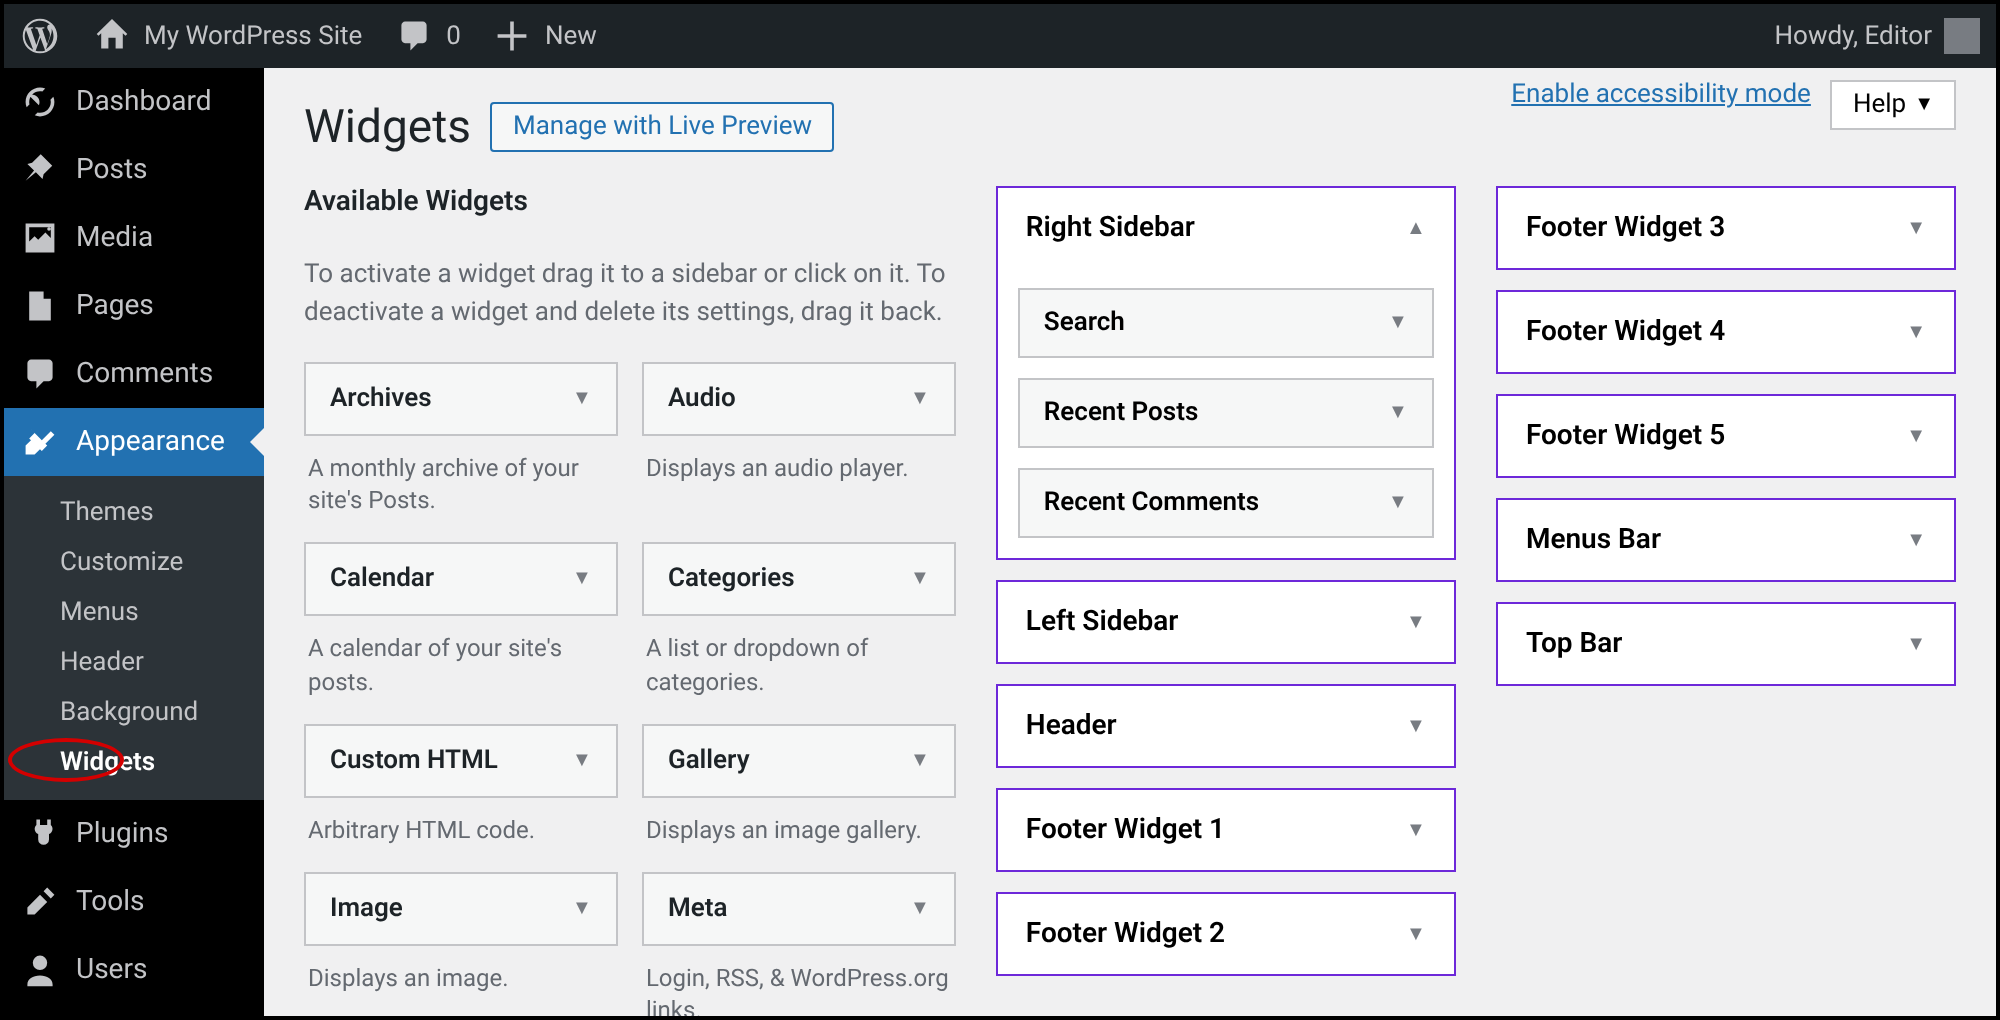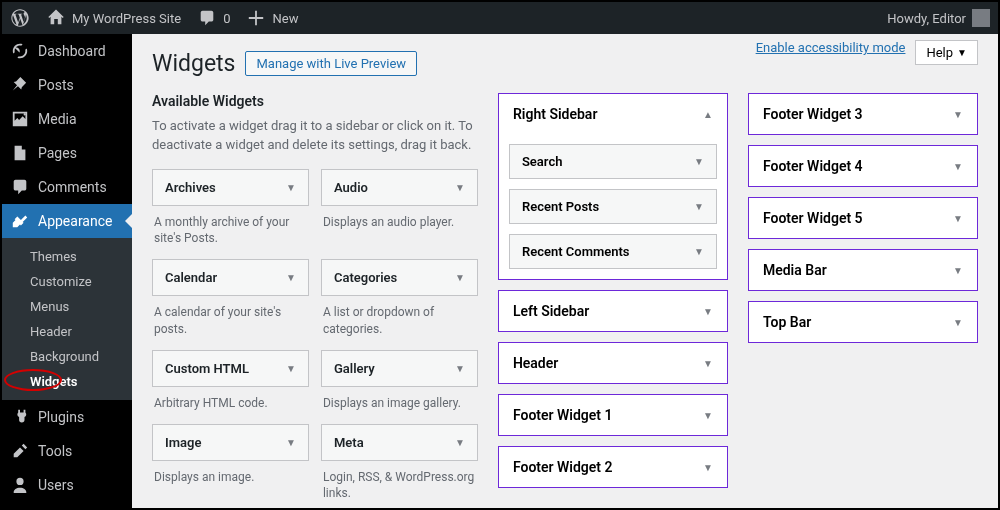--- a/index.html
+++ b/index.html
@@ -20,21 +20,21 @@
 .circle-ind{position:absolute;left:2px;top:0;width:58px;height:22px;border:2px solid #d40000;border-radius:50%;pointer-events:none}
 .content{position:absolute;left:130px;right:0;top:32px;bottom:0;overflow:auto;padding:10px 20px 20px}
 .topright{position:absolute;right:20px;top:6px;display:flex;gap:10px;align-items:flex-start;font-size:13px}
 .acc-link{color:#2271b1;text-decoration:underline;cursor:pointer}
 .help{border:1px solid #c3c4c7;background:#fff;padding:4px 10px;cursor:pointer;display:flex;gap:4px;align-items:center}
 h1{font-size:23px;font-weight:400;color:#1d2327;display:flex;align-items:center;gap:10px;margin-top:6px}
 .livebtn{border:1px solid #2271b1;color:#2271b1;background:#f6f7f7;padding:4px 10px;font-size:13px;cursor:pointer;border-radius:2px}
 .cols{display:flex;gap:20px;margin-top:16px}
 .col1{width:340px}
 .col2,.col3{width:240px}
-h2{font-size:14px;font-weight:600;margin-bottom:8px;color:#1d2327}
+h2{font-size:14px;font-weight:600;margin-bottom:20px;color:#1d2327}
 .desc{font-size:13px;color:#646970;margin-bottom:14px;line-height:1.45}
 .widget-grid{display:grid;grid-template-columns:1fr 1fr;gap:0 12px}
 .widget-cell{margin-bottom:12px}
 .widget-hdr{border:1px solid #c3c4c7;background:#f6f7f7;padding:10px 12px;font-size:13px;font-weight:600;color:#1d2327;display:flex;justify-content:space-between;align-items:center;cursor:move}
 .widget-hdr .tri{color:#787c82;font-size:10px}
 .widget-desc{font-size:12px;color:#646970;padding:8px 2px 0;line-height:1.4}
 .area{border:1px solid #6d28d9;background:#fff;margin-bottom:10px}
 .area-hdr{padding:12px 14px;font-size:14px;font-weight:600;display:flex;justify-content:space-between;align-items:center;cursor:pointer}
 .area-hdr .tri{color:#787c82;font-size:10px}
 .area-body{padding:0 10px 10px}
@@ -312,21 +312,21 @@
             </div>
           </div>
           <div class="area">
             <div class="area-hdr">
               <span>Footer Widget 5</span>
               <span class="tri">▼</span>
             </div>
           </div>
           <div class="area">
             <div class="area-hdr">
-              <span>Media Bar</span>
+              <span>Menus Bar</span>
               <span class="tri">▼</span>
             </div>
           </div>
           <div class="area">
             <div class="area-hdr">
               <span>Top Bar</span>
               <span class="tri">▼</span>
             </div>
           </div>
         </div>

